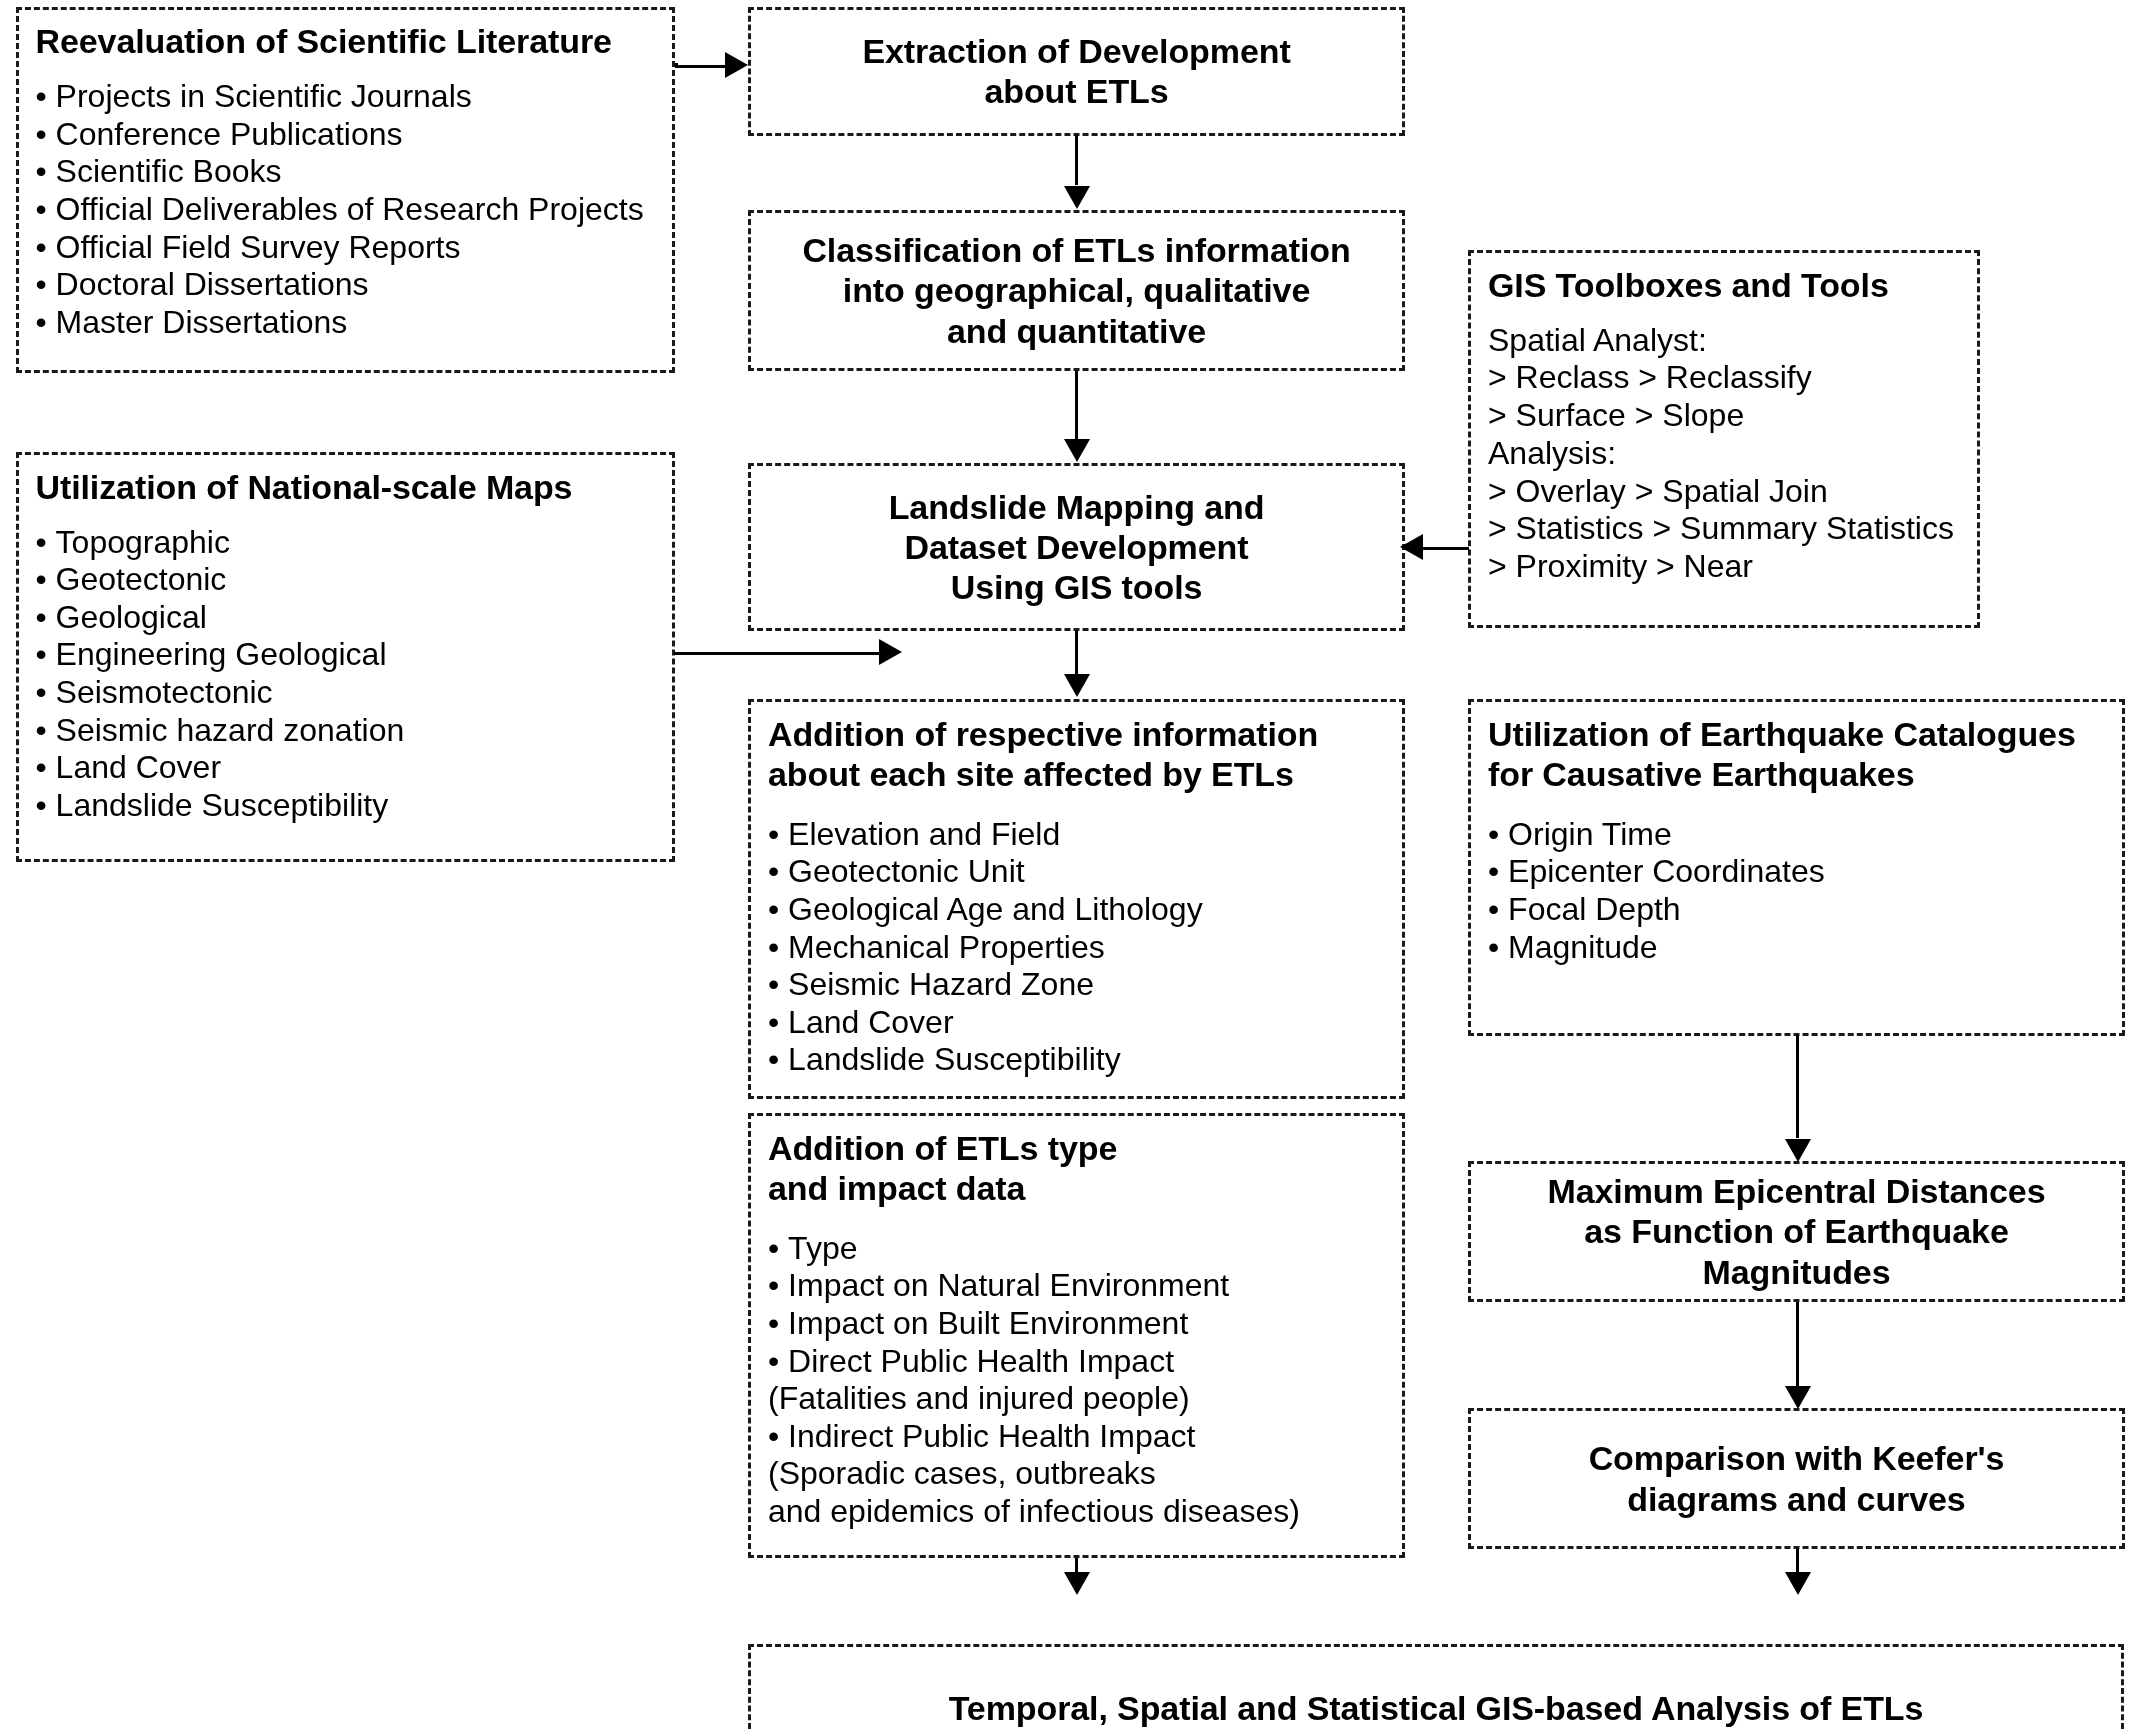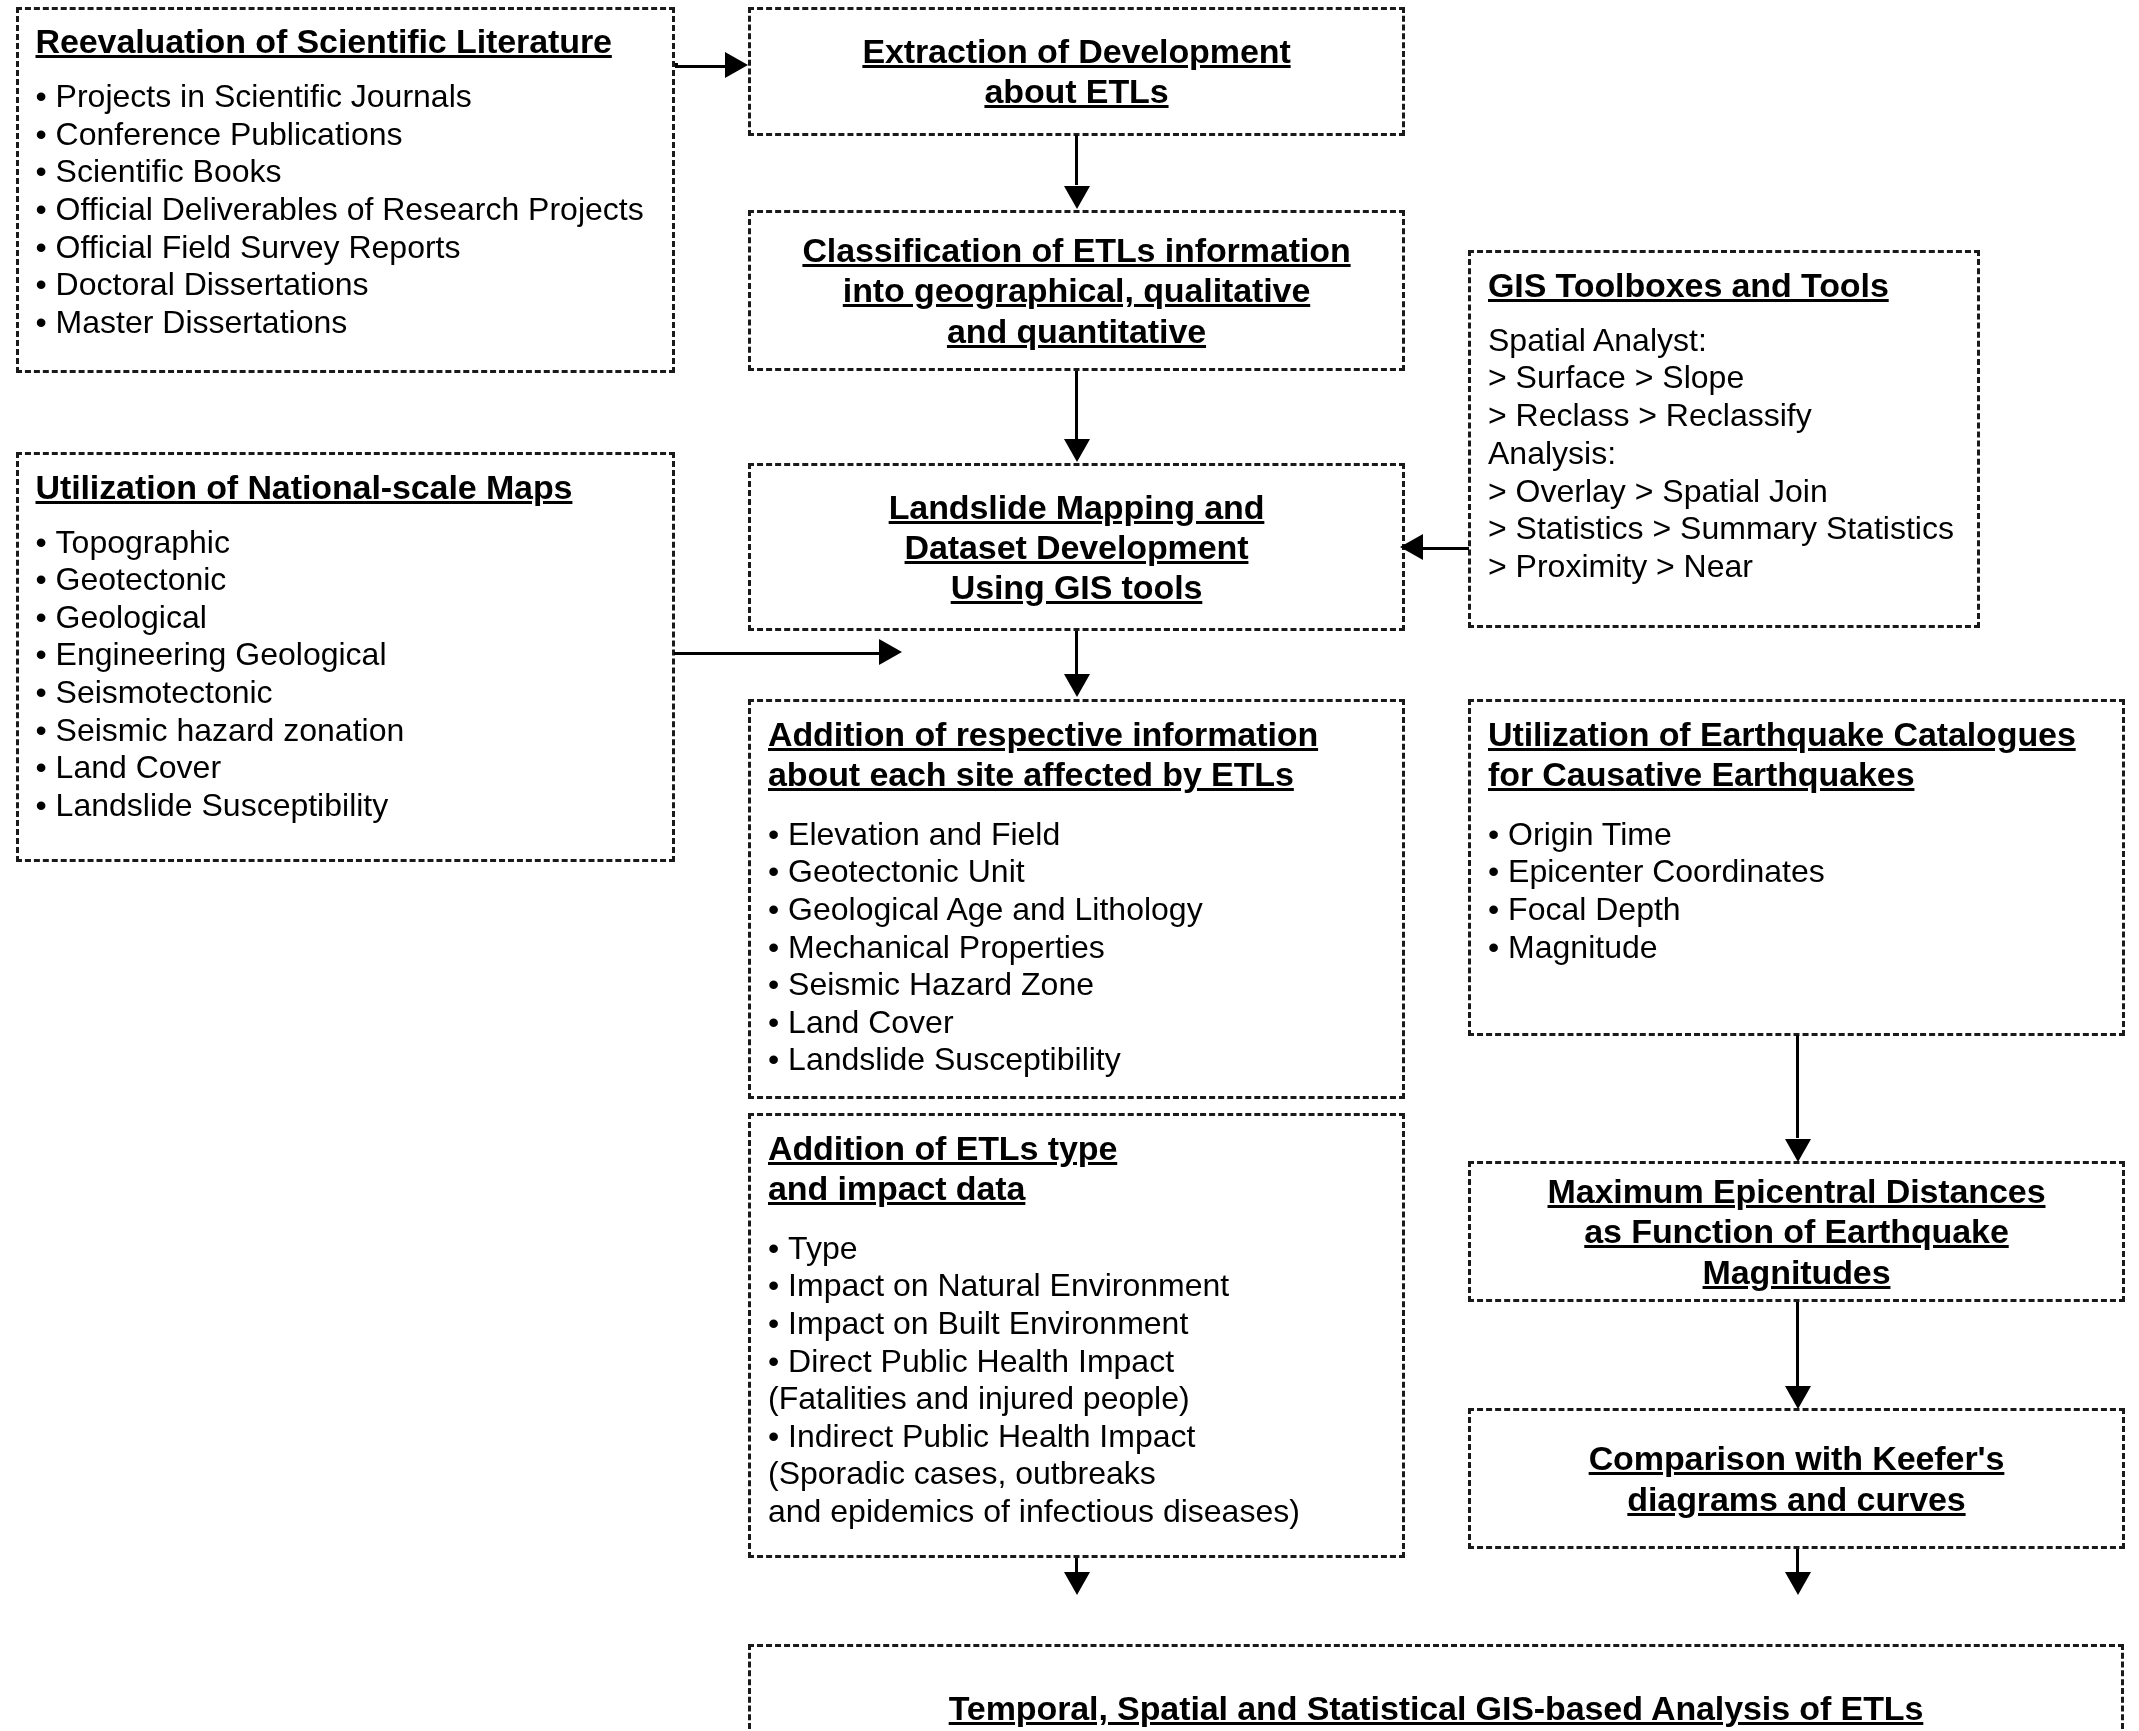--- a/index.html
+++ b/index.html
@@ -29,21 +29,20 @@
     align-items: center;
     justify-content: center;
     text-align: center;
   }
   .title {
     font-weight: bold;
     font-size: 34px;
     line-height: 1.18;
     letter-spacing: -0.1px;
     white-space: pre-line;
-    text-decoration: underline;
   }
   .title.ctr { text-align: center; }
   .bullets {
     margin: 0;
     padding: 0;
     list-style: none;
   }
   .bullets li {
     font-size: 32px;
     line-height: 1.175;
@@ -145,22 +144,22 @@
     <div class="title ctr">Landslide Mapping and
 Dataset Development
 Using GIS tools</div>
   </div>
 
   <div class="node" style="left:1468px; top:250px; width:512px; height:378px;">
     <div class="title">GIS Toolboxes and Tools</div>
     <div class="spacer-sm"></div>
     <ul class="plainlines">
       <li>Spatial Analyst:</li>
+      <li>&gt; Reclass &gt; Reclassify</li>
       <li>&gt; Surface &gt; Slope</li>
-      <li>&gt; Reclass &gt; Reclassify</li>
       <li>Analysis:</li>
       <li>&gt; Overlay &gt; Spatial Join</li>
       <li>&gt; Statistics &gt; Summary Statistics</li>
       <li>&gt; Proximity &gt; Near</li>
     </ul>
   </div>
 
   <div class="node" style="left:748px; top:699px; width:657px; height:400px;">
     <div class="title">Addition of respective information
 about each site affected by ETLs</div>

